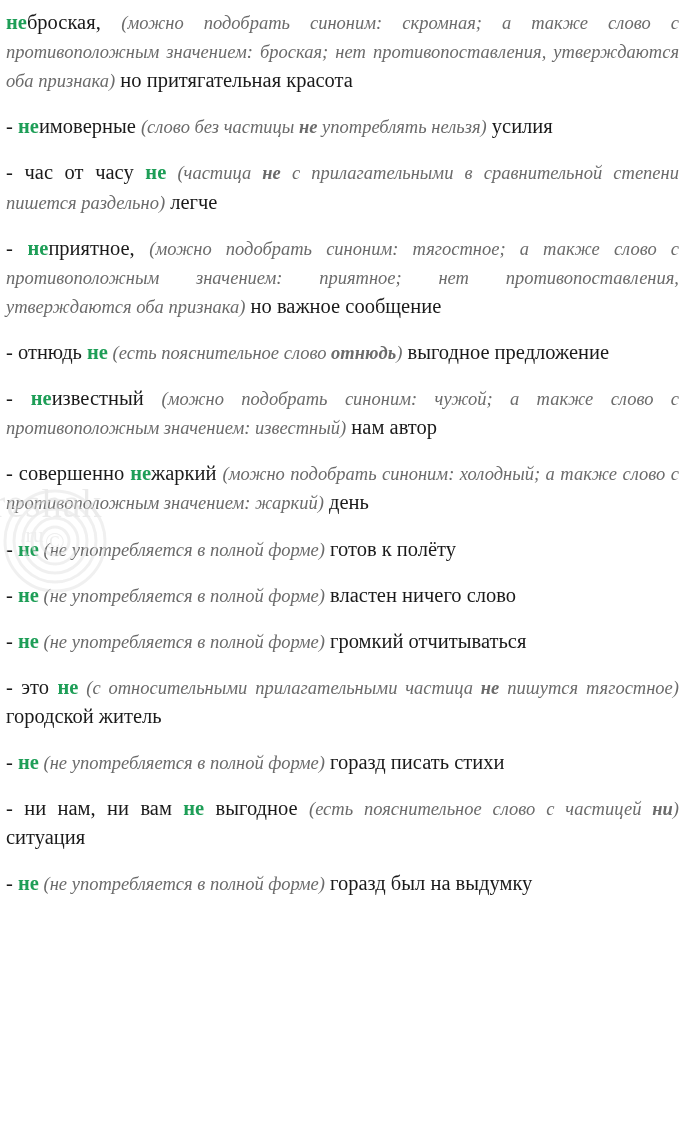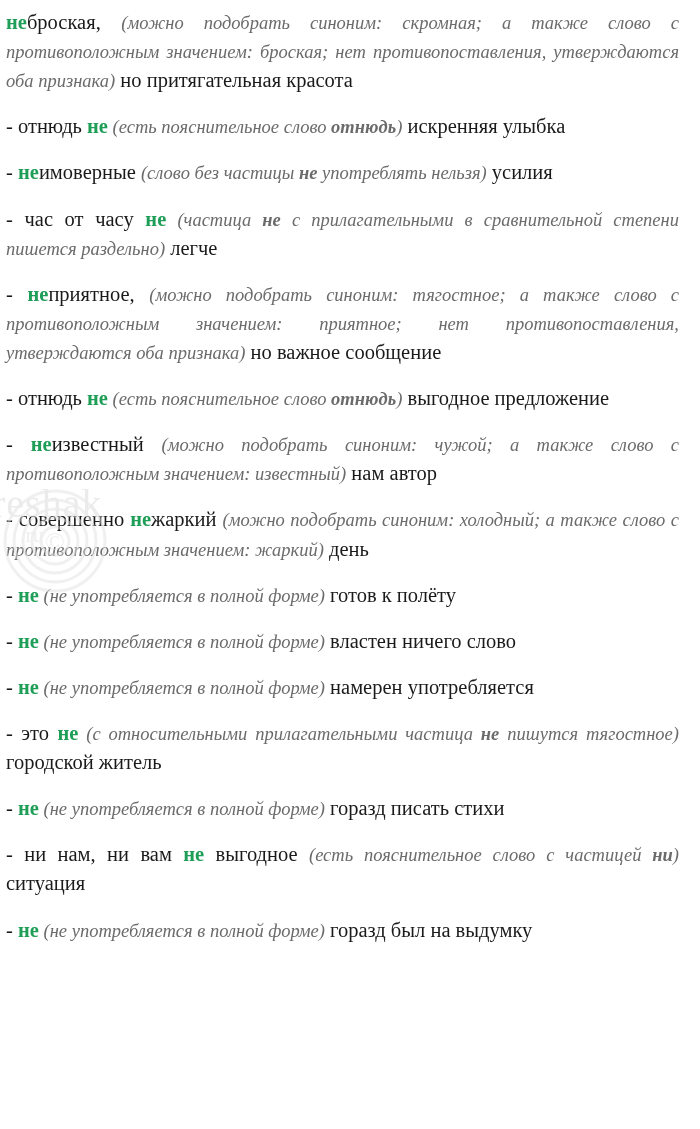--- a/index.html
+++ b/index.html
@@ -86,29 +86,28 @@
       <circle cx="55" cy="55" r="23" fill="none" stroke="#e2e2e2" stroke-width="3"></circle>
       <circle cx="55" cy="55" r="14" fill="none" stroke="#e2e2e2" stroke-width="3"></circle>
       <text x="55" y="64" text-anchor="middle" font-family="Liberation Serif, serif" font-size="26" fill="#dedede">©</text>
     </svg>
     <div class="wm-text">reshak</div>
     <div class="wm-sub">.ru</div>
   </div>
 
   <div id="lines">
       <p class="line" id="line-1"><span class="ne">не</span><span class="plain">броская, </span><span class="expl">(можно подобрать синоним: скромная; а также слово с противоположным значением: броская; нет противопоставления, утверждаются оба признака)</span><span class="plain"> но притягательная красота</span></p>
-      <p class="line" id="line-2"><span class="plain">- отнюдь </span><span class="ne">не</span><span class="expl"> (есть пояснительное слово </span><b class="expl">отнюдь</b><span class="expl">)</span><span class="plain"> искренняя улыбка</span></p>
       <p class="line" id="line-3"><span class="plain">- </span><span class="ne">не</span><span class="plain">имоверные </span><span class="expl">(слово без частицы </span><b class="expl">не</b><span class="expl"> употреблять нельзя)</span><span class="plain"> усилия</span></p>
       <p class="line" id="line-4"><span class="plain">- час от часу </span><span class="ne">не</span><span class="expl"> (частица </span><b class="expl">не</b><span class="expl"> с прилагательными в сравнительной степени пишется раздельно)</span><span class="plain"> легче</span></p>
       <p class="line" id="line-6"><span class="plain">- </span><span class="ne">не</span><span class="plain">приятное, </span><span class="expl">(можно подобрать синоним: тягостное; а также слово с противоположным значением: приятное; нет противопоставления, утверждаются оба признака)</span><span class="plain"> но важное сообщение</span></p>
       <p class="line" id="line-7"><span class="plain">- отнюдь </span><span class="ne">не</span><span class="expl"> (есть пояснительное слово </span><b class="expl">отнюдь</b><span class="expl">)</span><span class="plain"> выгодное предложение</span></p>
       <p class="line" id="line-8"><span class="plain">- </span><span class="ne">не</span><span class="plain">известный </span><span class="expl">(можно подобрать синоним: чужой; а также слово с противоположным значением: известный)</span><span class="plain"> нам автор</span></p>
       <p class="line" id="line-10"><span class="plain">- совершенно </span><span class="ne">не</span><span class="plain">жаркий </span><span class="expl">(можно подобрать синоним: холодный; а также слово с противоположным значением: жаркий)</span><span class="plain"> день</span></p>
       <p class="line" id="line-9"><span class="plain">- </span><span class="ne">не</span><span class="expl"> (не употребляется в полной форме)</span><span class="plain"> готов к полёту</span></p>
       <p class="line" id="line-12"><span class="plain">- </span><span class="ne">не</span><span class="expl"> (не употребляется в полной форме)</span><span class="plain"> властен ничего слово</span></p>
-      <p class="line" id="line-13"><span class="plain">- </span><span class="ne">не</span><span class="expl"> (не употребляется в полной форме)</span><span class="plain"> намерен употребляется</span></p>
+      <p class="line" id="line-13"><span class="plain">- </span><span class="ne">не</span><span class="expl"> (не употребляется в полной форме)</span><span class="plain"> громкий отчитываться</span></p>
       <p class="line" id="line-14"><span class="plain">- это </span><span class="ne">не</span><span class="expl"> (с относительными прилагательными частица </span><b class="expl">не</b><span class="expl"> пишутся тягостное)</span><span class="plain"> городской житель</span></p>
       <p class="line" id="line-15"><span class="plain">- </span><span class="ne">не</span><span class="expl"> (не употребляется в полной форме)</span><span class="plain"> горазд писать стихи</span></p>
       <p class="line" id="line-16"><span class="plain">- ни нам, ни вам </span><span class="ne">не</span><span class="plain"> выгодное </span><span class="expl">(есть пояснительное слово с частицей </span><b class="expl">ни</b><span class="expl">)</span><span class="plain"> ситуация</span></p>
       <p class="line" id="line-17"><span class="plain">- </span><span class="ne">не</span><span class="expl"> (не употребляется в полной форме)</span><span class="plain"> горазд был на выдумку</span></p>
     </div>
 
 </div>
 
 </body></html>

